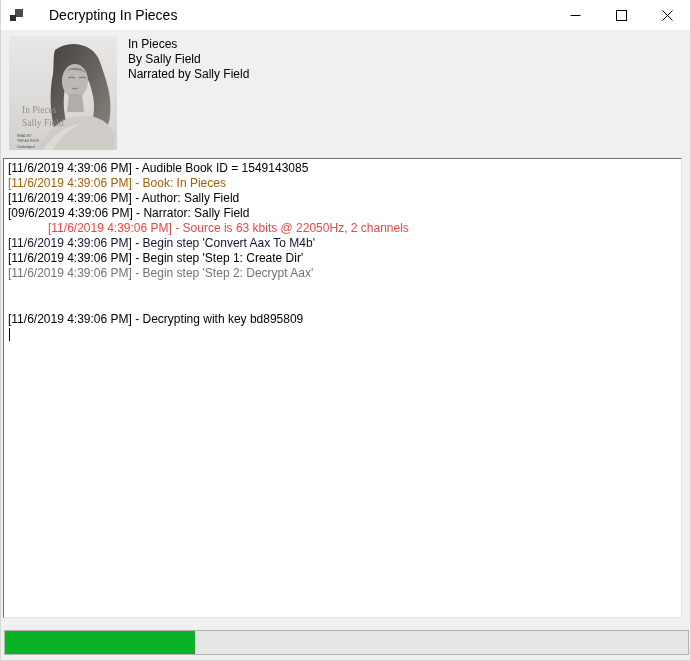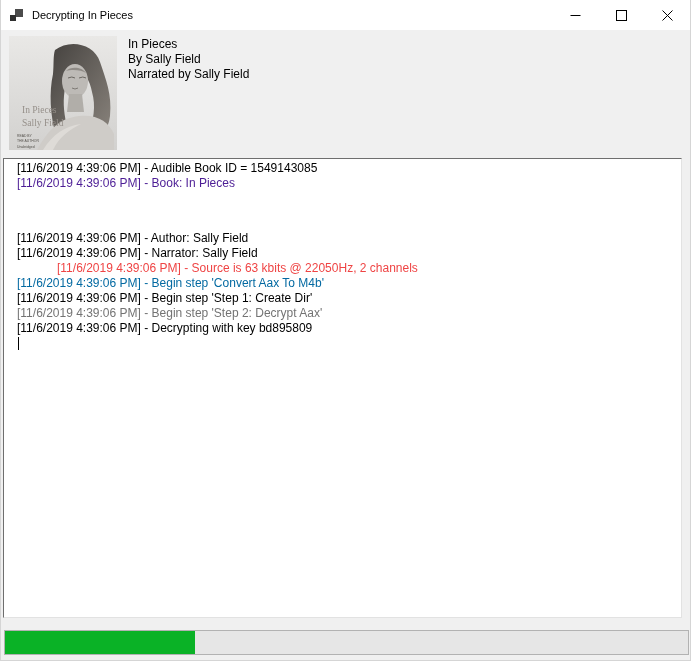--- a/index.html
+++ b/index.html
@@ -14,21 +14,21 @@
     border-bottom: 1px solid #d5d5d5;
   }
 
   
   .titlebar {
     position: absolute; left: 0; top: 0; width: 100%; height: 30px;
     background: #ffffff; display: flex; align-items: center;
   }
   .app-icon { width: 16px; height: 16px; margin-left: 8px; flex: 0 0 auto; }
   .title-text {
-    margin-left: 7px; font-size: 11px; color: #000000; white-space: nowrap;
+    margin-left: 24px; font-size: 14px; color: #000000; white-space: nowrap;
   }
   .window-controls {
     position: absolute; right: 0; top: 0; height: 30px; display: flex;
   }
   .wbtn {
     width: 46px; height: 30px; display: flex; align-items: center; justify-content: center;
     background: transparent;
   }
   .wbtn svg { display: block; }
 
@@ -44,21 +44,21 @@
   }
 
   
   .logbox {
     position: absolute; left: 2px; top: 158px; width: 679px; height: 460px;
     background: #ffffff;
     border-top: 1px solid #6e6e6e;
     border-left: 1px solid #6e6e6e;
     border-right: 1px solid #e2e2e2;
     border-bottom: 1px solid #e2e2e2;
-    padding: 2px 13px;
+    padding: 2px 4px;
     overflow: hidden;
   }
   .log-line {
     font-size: 12px; line-height: 15px; color: #000000; white-space: pre;
   }
   .caret {
     width: 1px; height: 13px; background: #000000; margin-top: 1px; margin-left: 1px;
   }
 
   
@@ -133,28 +133,28 @@
 
   <div class="book-info">
     <div>In Pieces</div>
     <div>By Sally Field</div>
     <div>Narrated by Sally Field</div>
   </div>
 
   <div class="logbox">
     <div id="log-lines">
         <div class="log-line" style="color: rgb(0, 0, 0);">[11/6/2019 4:39:06 PM] - Audible Book ID = 1549143085</div>
-        <div class="log-line" style="color: #4c1d95;">[11/6/2019 4:39:06 PM] - Book: In Pieces</div>
-        <div class="log-line" style="color: rgb(0, 0, 0); margin-top: 40px;">[11/6/2019 4:39:06 PM] - Author: Sally Field</div>
-        <div class="log-line" style="color: rgb(0, 0, 0);">[11/6/2019 4:39:06 PM] - Narrator: Sally Field</div>
+        <div class="log-line" style="color: #a16207;">[11/6/2019 4:39:06 PM] - Book: In Pieces</div>
+        <div class="log-line" style="color: rgb(0, 0, 0);">[11/6/2019 4:39:06 PM] - Author: Sally Field</div>
+        <div class="log-line" style="color: rgb(0, 0, 0);">[09/6/2019 4:39:06 PM] - Narrator: Sally Field</div>
         <div class="log-line" style="color: #ef4444; margin-left: 40px;">[11/6/2019 4:39:06 PM] - Source is 63 kbits @ 22050Hz, 2 channels</div>
-        <div class="log-line" style="color: #0369a1;">[11/6/2019 4:39:06 PM] - Begin step 'Convert Aax To M4b'</div>
+        <div class="log-line" style="color: #0f172a;">[11/6/2019 4:39:06 PM] - Begin step 'Convert Aax To M4b'</div>
         <div class="log-line" style="color: rgb(0, 0, 0);">[11/6/2019 4:39:06 PM] - Begin step 'Step 1: Create Dir'</div>
         <div class="log-line" style="color: #737373;">[11/6/2019 4:39:06 PM] - Begin step 'Step 2: Decrypt Aax'</div>
-        <div class="log-line" style="color: rgb(0, 0, 0);">[11/6/2019 4:39:06 PM] - Decrypting with key bd895809</div>
+        <div class="log-line" style="color: rgb(0, 0, 0); margin-top: 31px;">[11/6/2019 4:39:06 PM] - Decrypting with key bd895809</div>
       </div>
     <div class="caret"></div>
   </div>
 
   <div class="progressbar" style="background: rgb(230, 230, 230);">
     <div class="progress-fill" style="width: 27.8%; background: rgb(10, 178, 38);"></div>
   </div>
 
 </div>
 

